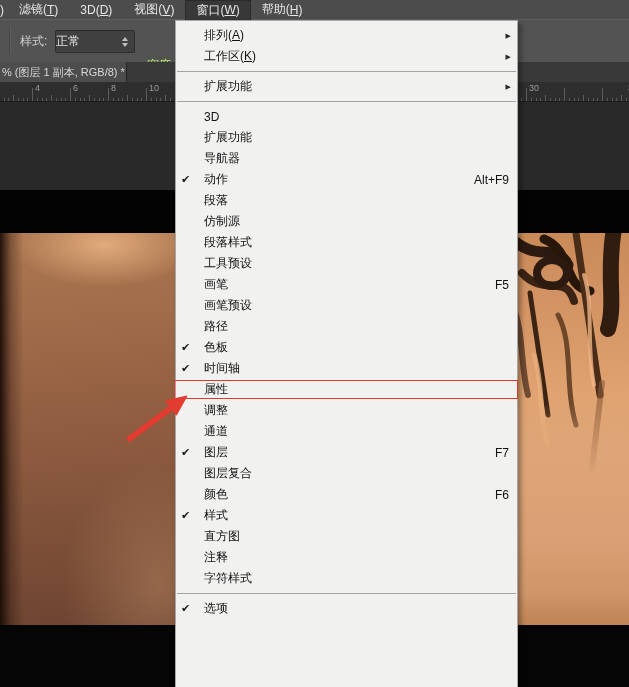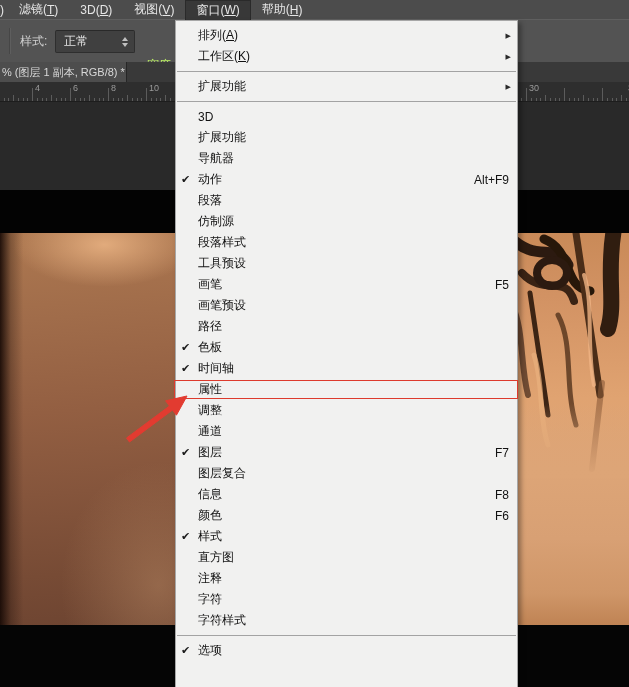--- a/index.html
+++ b/index.html
@@ -15,21 +15,21 @@
   
   .optionsbar{position:absolute;left:0;top:19px;width:100%;height:43px;background:#535353;
               border-top:1px solid #5f5f5f;box-sizing:border-box;z-index:4;}
   .opt-sep{position:absolute;left:9px;top:8px;height:26px;width:1px;background:#464646;border-right:1px solid #5e5e5e;}
   .opt-label{position:absolute;top:13px;font-size:12px;color:#cfcfcf;}
   .opt-label.style{left:20px;}
   .opt-label.width{left:147px;color:#bef264;margin-top:24px;}
   .opt-select{position:absolute;left:55px;top:10px;width:80px;height:23px;background:#404040;
               border:1px solid #2e2e2e;border-top-color:#292929;box-sizing:border-box;border-radius:2px;
               display:flex;align-items:center;font-size:12px;color:#e2e2e2;cursor:default;}
-  .opt-select .val{padding-left:8px;flex:1;}
+  .opt-select .val{flex:1;}
   .stepper{display:flex;flex-direction:column;align-items:center;margin-right:6px;gap:2px;}
   .stepper i{width:0;height:0;border-left:3px solid transparent;border-right:3px solid transparent;}
   .stepper .up{border-bottom:4px solid #c0c0c0;}
   .stepper .dn{border-top:4px solid #c0c0c0;}
   
   .tabbar{position:absolute;left:0;top:62px;width:100%;height:20px;background:#393939;z-index:4;}
   .tab{position:absolute;left:0;top:0;width:127px;height:20px;background:#4d4d4d;
        border-right:1px solid #262626;box-sizing:border-box;display:flex;align-items:center;
        font-size:11px;color:#d8d8d8;white-space:nowrap;overflow:hidden;cursor:default;}
   .tab .title{padding-left:2px;}
@@ -50,21 +50,21 @@
       linear-gradient(175deg,#ad7850 0%,#a06c4a 22%,#935f42 45%,#85553c 65%,#774b35 85%,#6d4431 100%);}
   .photo-right{position:absolute;left:514px;top:0;width:115px;height:100%;
     background:linear-gradient(180deg,#c98a58 0%,#d29263 16%,#e0a371 42%,#dda577 60%,#d8a074 78%,#cf9668 92%,#bf8354 100%);}
   .photo-right svg{position:absolute;left:0;top:0;}
   .black-bottom{position:absolute;left:0;top:625px;width:100%;height:62px;background:#050505;z-index:1;}
   
   .menu{position:absolute;left:175px;top:20px;width:343px;height:667px;background:#f1f1f0;
         border:1px solid #a7a7a7;border-bottom:none;box-sizing:border-box;z-index:10;
         box-shadow:3px 3px 5px rgba(0,0,0,.35);padding-top:4px;}
   .menu-item{position:relative;height:21px;display:flex;align-items:center;
-             padding:0 8px 0 22px;font-size:12px;color:#121212;cursor:default;white-space:nowrap;text-align:center;}
+             padding:0 8px 0 28px;font-size:12px;color:#121212;cursor:default;white-space:nowrap;text-align:center;}
   .menu-item .check{position:absolute;left:5px;top:0;height:21px;display:flex;align-items:center;
                     font-size:11px;color:#1a1a1a;}
   .menu-item .shortcut{margin-left:auto;color:#121212;}
   .menu-item .arrow{position:absolute;right:6px;top:0;height:21px;display:flex;align-items:center;
                     font-size:7px;color:#2a2a2a;}
   .menu-sep{height:9px;display:flex;align-items:center;padding:0 1px;}
   .menu-sep i{display:block;width:100%;height:1px;background:#a3a3a3;}
   .menu-item u{text-decoration:underline;}
   
   .ann-box{position:absolute;left:174px;top:380px;width:344px;height:19px;
@@ -343,39 +343,32 @@
       </div>
       <div class="menu-item">
         <span class="check">✔</span>
         <span>图层</span>
         <span class="shortcut">F7</span>
       </div>
       <div class="menu-item">
         <span>图层复合</span>
       </div>
       <div class="menu-item">
-        <span>信息</span>
-        <span class="shortcut">F8</span>
-      </div>
-      <div class="menu-item">
         <span>颜色</span>
         <span class="shortcut">F6</span>
       </div>
       <div class="menu-item">
         <span class="check">✔</span>
         <span>样式</span>
       </div>
       <div class="menu-item">
         <span>直方图</span>
       </div>
       <div class="menu-item">
         <span>注释</span>
-      </div>
-      <div class="menu-item">
-        <span>字符</span>
       </div>
       <div class="menu-item">
         <span>字符样式</span>
       </div>
       <div class="menu-sep">
         <i></i>
       </div>
       <div class="menu-item">
         <span class="check">✔</span>
         <span>选项</span>

